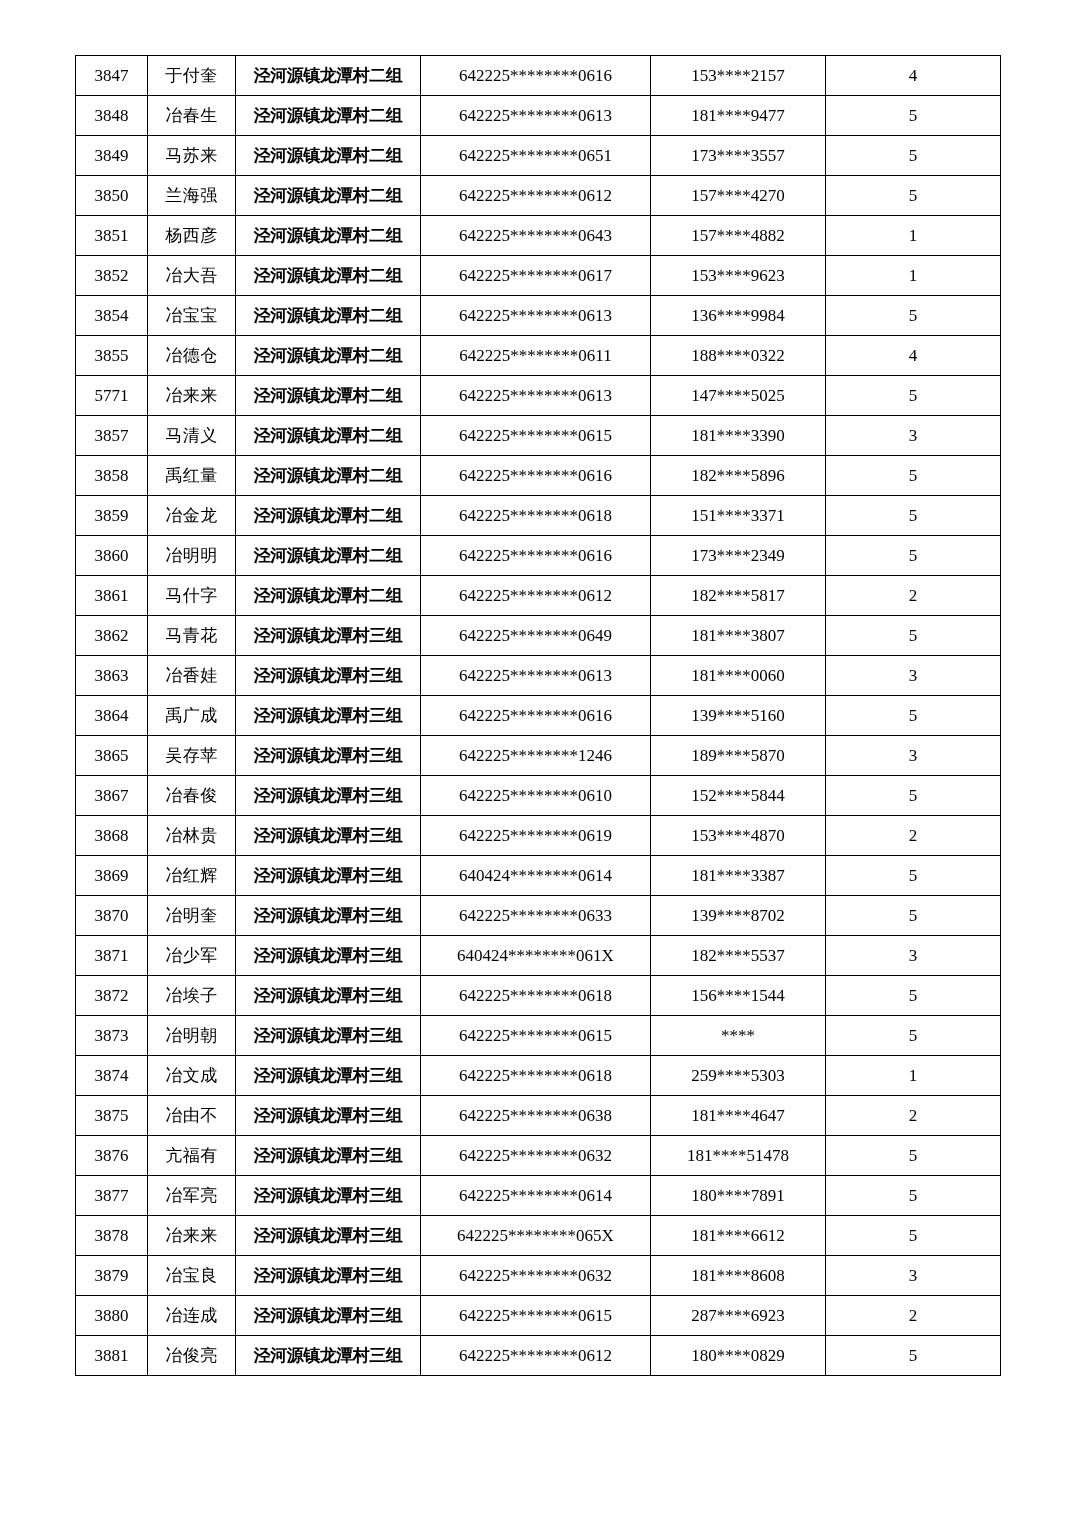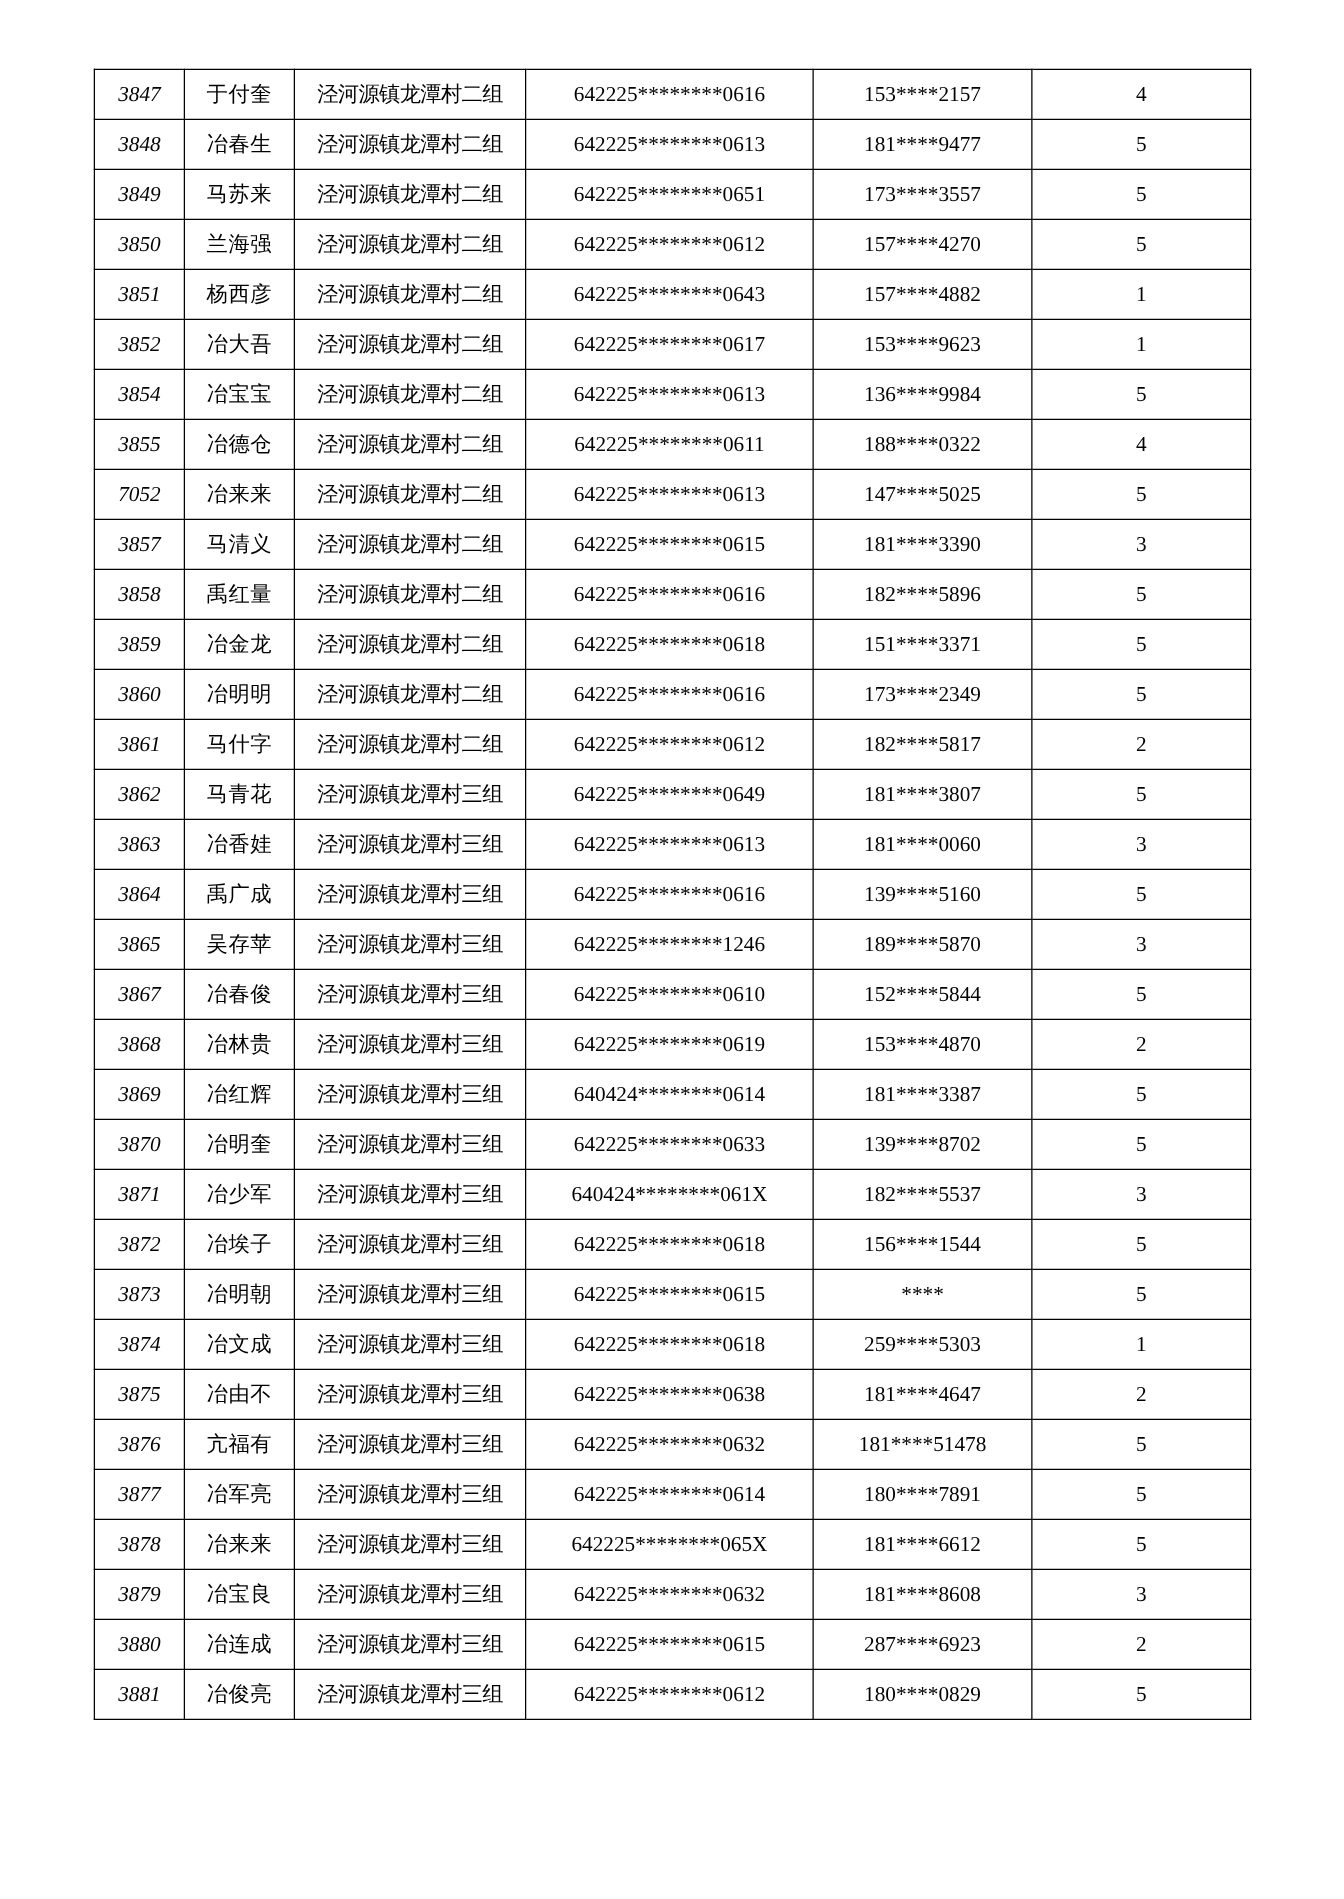--- a/index.html
+++ b/index.html
@@ -38,23 +38,23 @@
     white-space: nowrap;
   }
   
   col.c-seq   { width: 72px; }
   col.c-name  { width: 88px; }
   col.c-addr  { width: 185px; }
   col.c-id    { width: 230px; }
   col.c-phone { width: 175px; }
   col.c-num   { width: 175px; }
 
-  td.seq   { font-size: 18px; font-style: italic; }
+  td.seq   { font-size: 18px; }
   td.name  { font-size: 19px; letter-spacing: 0.5px; }
-  td.addr  { font-size: 18px; letter-spacing: -0.5px; text-align: left; padding-left: 6px; }
+  td.addr  { font-size: 18px; letter-spacing: -0.5px; text-align: left; padding-left: 6px; font-weight: bold; }
   td.id    { font-size: 17px; font-family: Liberation Serif, serif; letter-spacing: 0px; }
   td.phone { font-size: 17px; }
   td.num   { font-size: 17px; }
 </style>
 </head>
 <body>
 
 <div class="page">
   <table class="roster">
     <colgroup>
@@ -124,21 +124,21 @@
         </tr>
         <tr>
           <td class="seq">3855</td>
           <td class="name">冶德仓</td>
           <td class="addr">泾河源镇龙潭村二组</td>
           <td class="id">642225********0611</td>
           <td class="phone">188****0322</td>
           <td class="num">4</td>
         </tr>
         <tr>
-          <td class="seq">7052</td>
+          <td class="seq">5771</td>
           <td class="name">冶来来</td>
           <td class="addr">泾河源镇龙潭村二组</td>
           <td class="id">642225********0613</td>
           <td class="phone">147****5025</td>
           <td class="num">5</td>
         </tr>
         <tr>
           <td class="seq">3857</td>
           <td class="name">马清义</td>
           <td class="addr">泾河源镇龙潭村二组</td>

